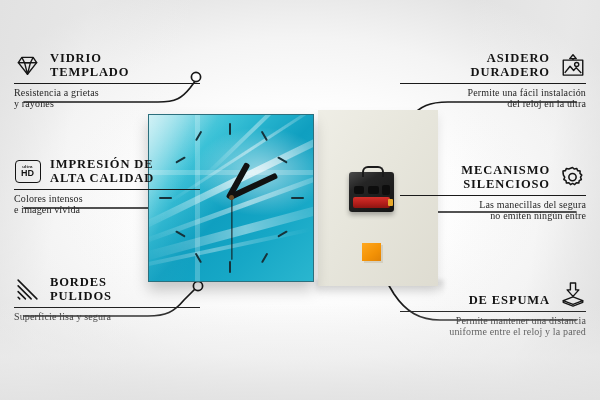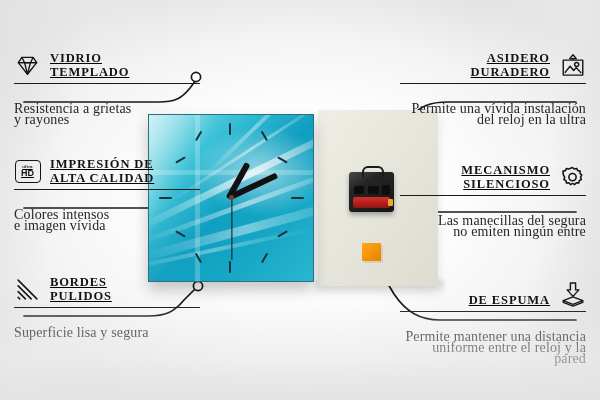--- a/index.html
+++ b/index.html
@@ -79,32 +79,32 @@
   .spacer{
     position:absolute;left:362px;top:243px;width:19px;height:18px;
     background:linear-gradient(140deg,#ffa81f 0%,#f39206 60%,#e08205 100%);
     box-shadow:2px 2px 0 rgba(210,205,190,.9);
   }
 
   
   .callout{position:absolute;width:186px;}
   .callout.left{left:14px;text-align:left;}
   .callout.right{right:14px;text-align:right;}
-  .co-head{display:flex;align-items:center;gap:9px;text-decoration:underline;}
+  .co-head{display:flex;align-items:center;gap:9px;}
   .callout.right .co-head{flex-direction:row-reverse;align-items:center;}
   .co-title{
     font-family:"Liberation Serif",serif;
     font-weight:700;font-size:12.5px;line-height:13.5px;
     letter-spacing:.9px;color:#131313;text-transform:uppercase;
   }
   .co-icon{flex:0 0 auto;width:27px;height:27px;display:flex;align-items:center;justify-content:center;color:#151515;}
   .co-rule{height:1.4px;background:#1a1a1a;margin-top:4px;}
   .co-desc{
     font-family:"Liberation Serif",serif;
-    font-size:14px;line-height:10.6px;color:#262626;margin-top:20px;letter-spacing:.15px;
+    font-size:10px;line-height:10.6px;color:#262626;margin-top:4px;letter-spacing:.15px;
   }
 
   .c-vidrio{top:52px;}
   .c-impresion{top:158px;}
   .c-bordes{top:276px;}
   .c-asidero{top:52px;}
   .c-mecanismo{top:164px;}
   .c-espaciador{top:280px;}
 
   .hdbadge{
@@ -250,21 +250,21 @@
           <path d="M4.4 18.4 9.3 12.2l3.3 3.9 2.3-2.6 4.7 4.9"></path>
           <circle cx="15.4" cy="10.6" r="1.9"></circle>
         </svg>
       </span>
       <span class="co-title">
         <span>ASIDERO</span><br><span>DURADERO</span>
       </span>
     </div>
     <div class="co-rule"></div>
     <div class="co-desc">
-      <span>Permite una vívida instalación</span><br><span>del reloj en la ultra</span>
+      <span>Permite una fácil instalación</span><br><span>del reloj en la ultra</span>
     </div>
   </div>
 
   <div class="callout right c-mecanismo">
     <div class="co-head">
       <span class="co-icon">
         <svg viewBox="0 0 24 24" width="25" height="25" fill="none" stroke="currentColor" stroke-width="1.5" stroke-linejoin="round">
           <path d="M12 2.4l1.8 1.5 2.2-.6 1 2.1 2.3.4-.1 2.3 1.7 1.6-1.2 2 .8 2.2-2 1.1-.5 2.3-2.3-.2-1.6 1.7-2-1.1-2 1.1-1.6-1.7-2.3.2-.5-2.3-2-1.1.8-2.2-1.2-2L3 8.1 2.9 5.8l2.3-.4 1-2.1 2.2.6L12 2.4z"></path>
           <circle cx="12" cy="11.6" r="3.5"></circle>
         </svg>

